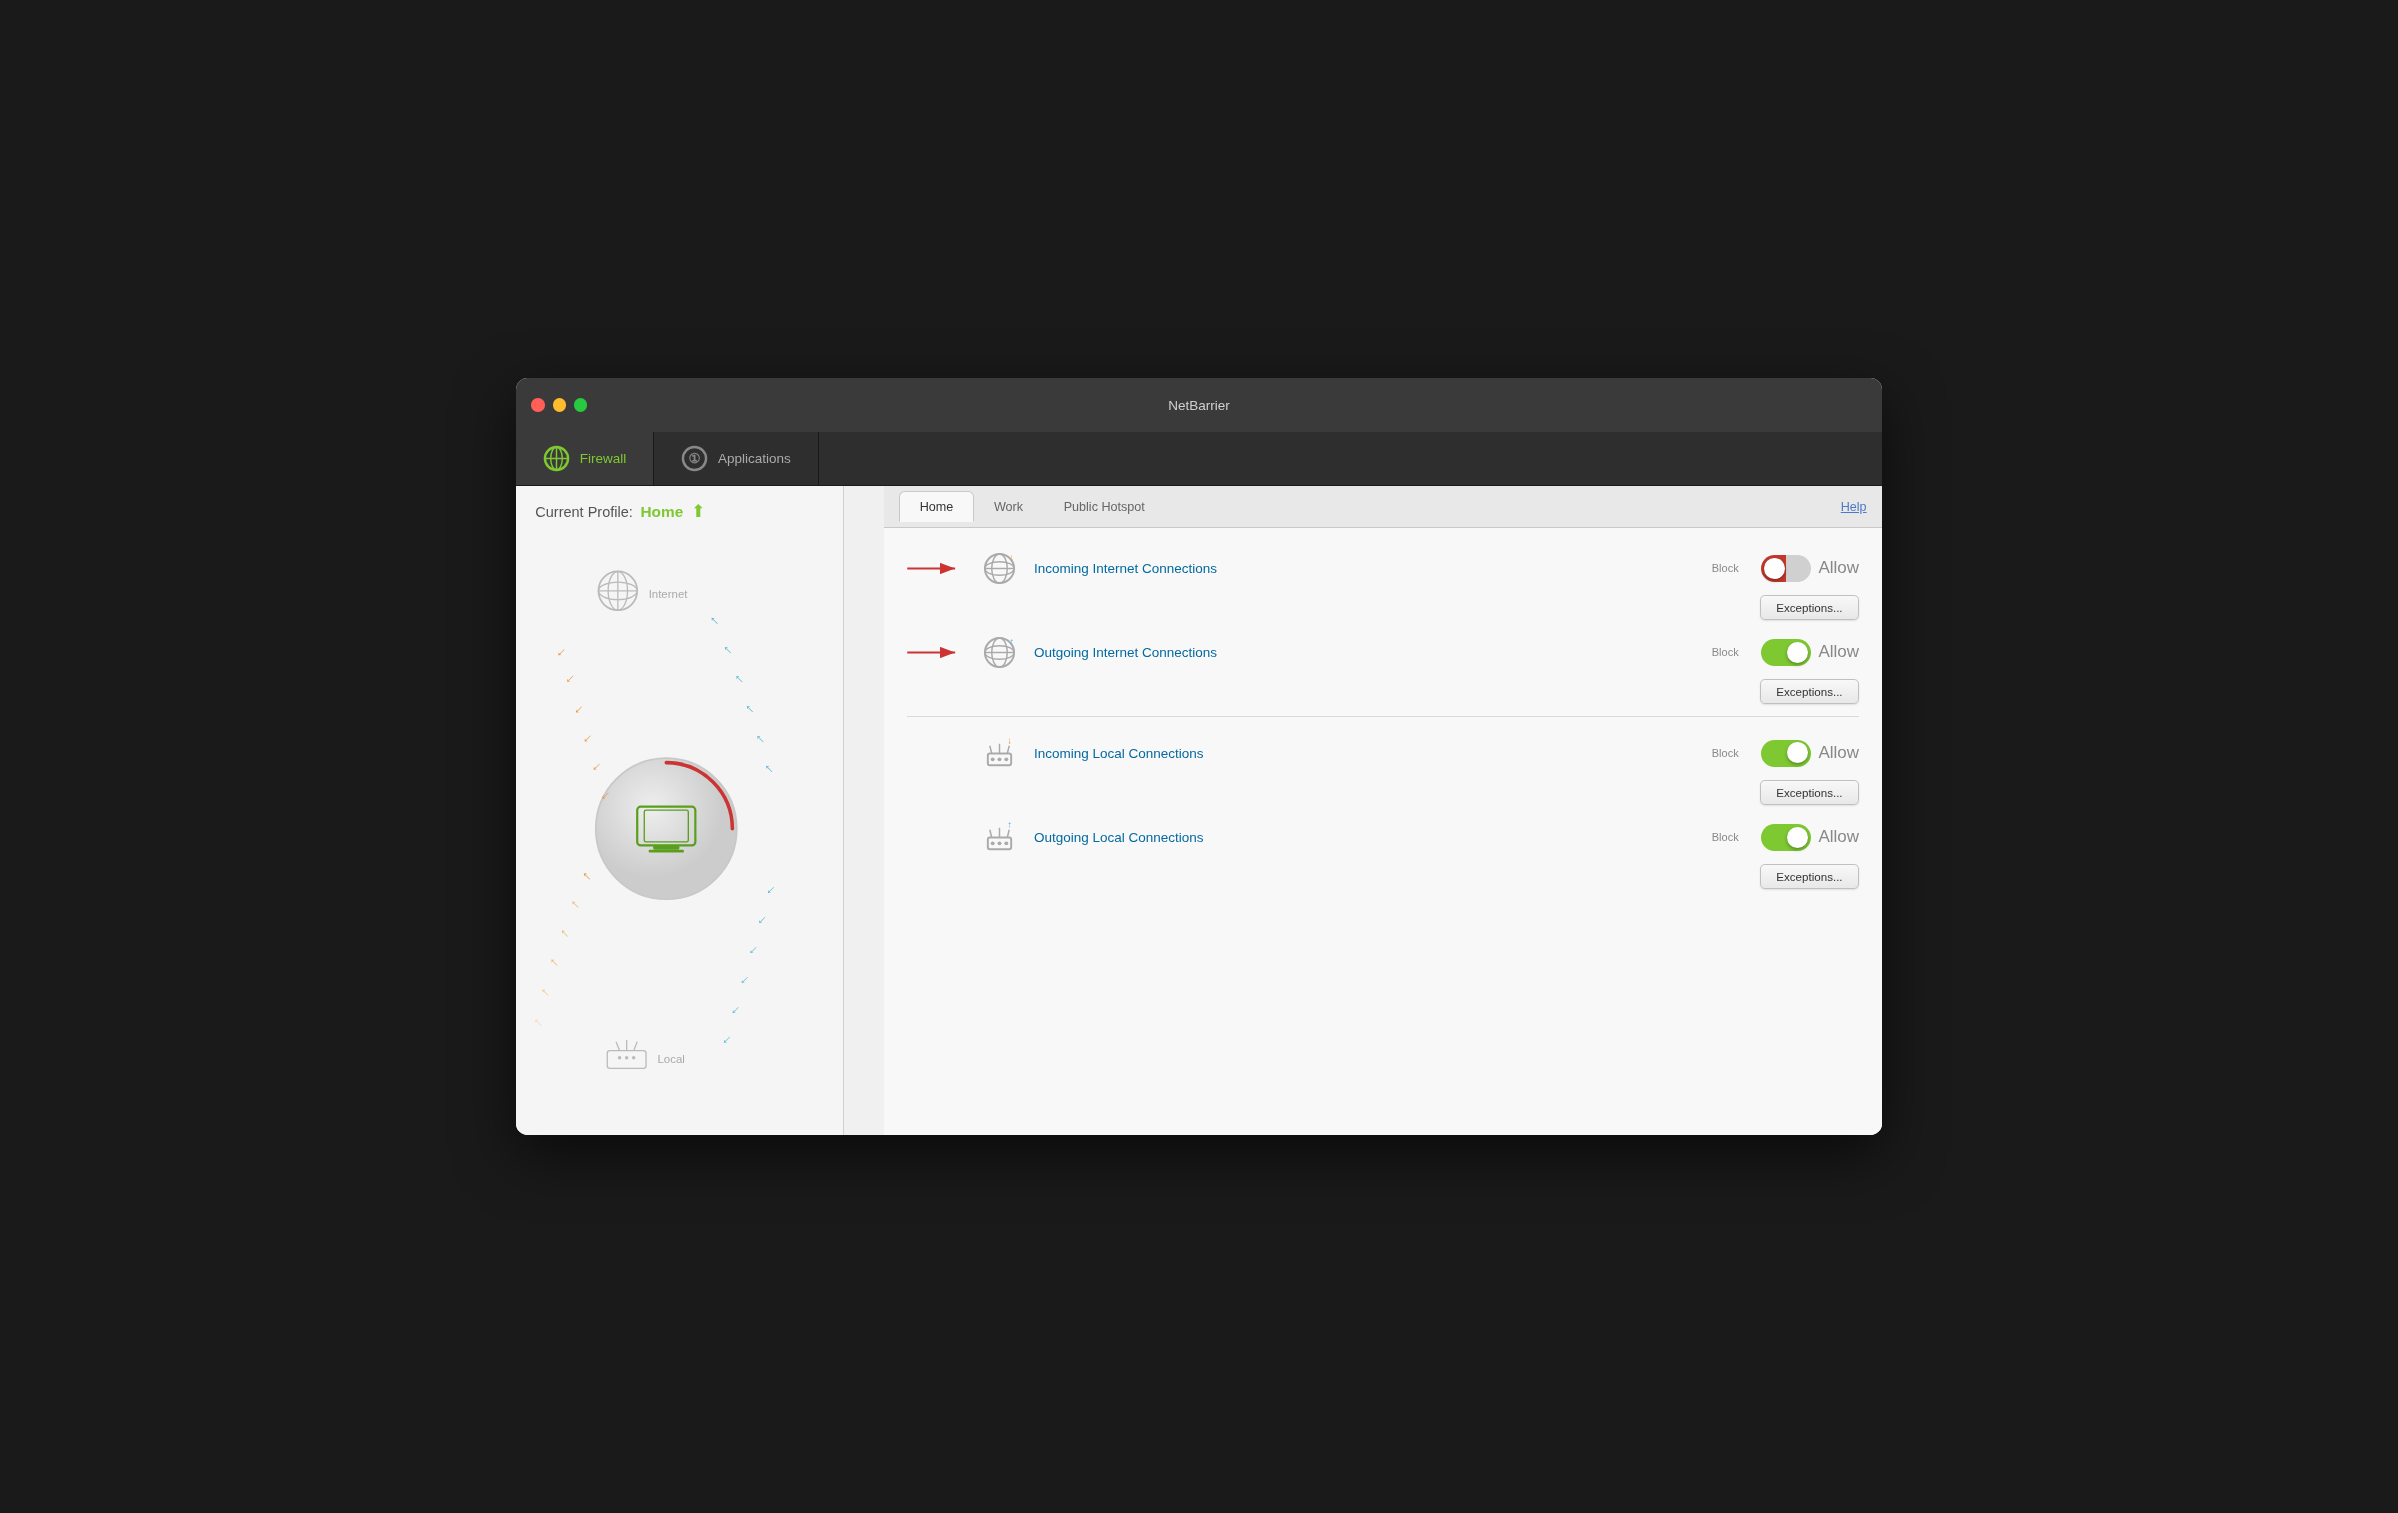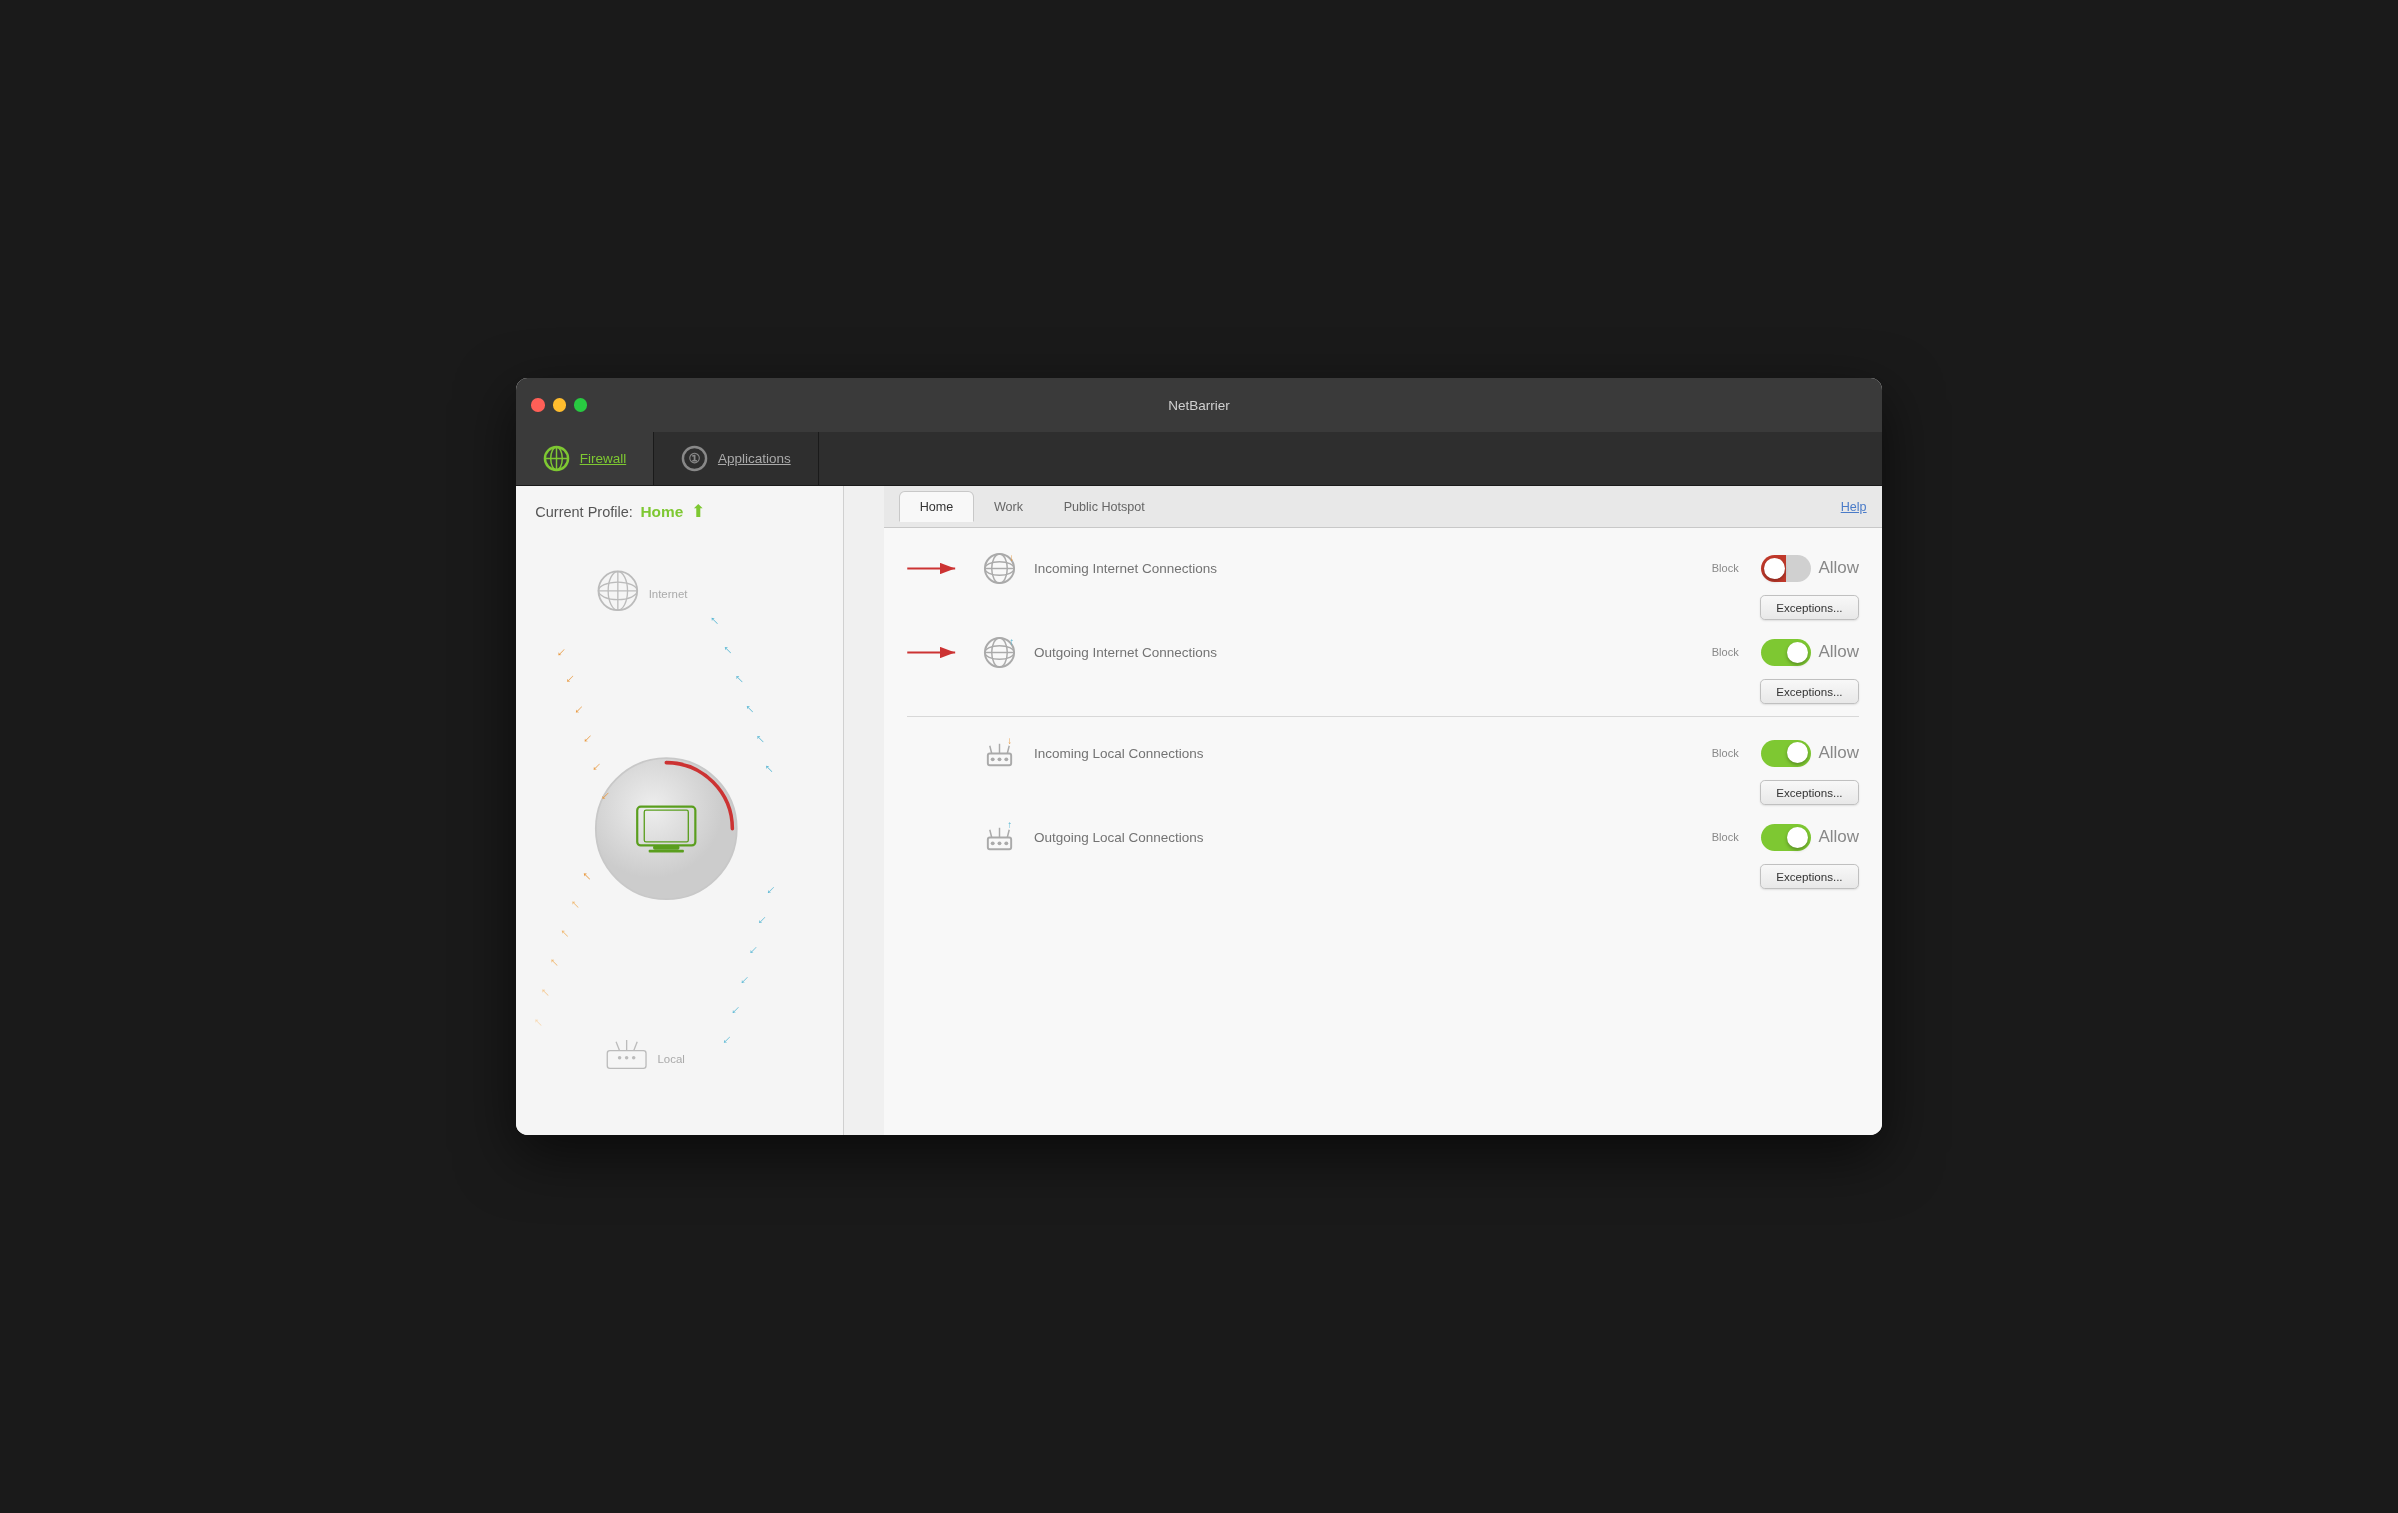--- a/index.html
+++ b/index.html
@@ -60,21 +60,20 @@
     .toolbar-tab {
       height: 100%;
       display: flex;
       align-items: center;
       gap: 9.7px;
       padding: 0 27px;
       cursor: pointer;
       color: #aaa;
       font-size: 13.5px;
       border-right: 1px solid #1a1a1a;
-      text-decoration: underline;
     }
     .toolbar-tab.active {
       background: #3a3a3a;
       color: #7ec832;
     }
     .toolbar-tab-icon {
       width: 27px;
       height: 27px;
     }
 
@@ -178,21 +177,21 @@
       width: 42px;
       height: 42px;
       flex-shrink: 0;
       display: flex;
       align-items: center;
       justify-content: center;
     }
     .connection-label {
       flex: 1;
       font-size: 13.5px;
-      color: #737373;
+      color: #0369a1;
     }
     .block-label {
       font-size: 11px;
       color: #888;
       margin-right: 22px;
     }
     .allow-label {
       font-size: 17px;
       color: #888;
       margin-left: 7.7px;

